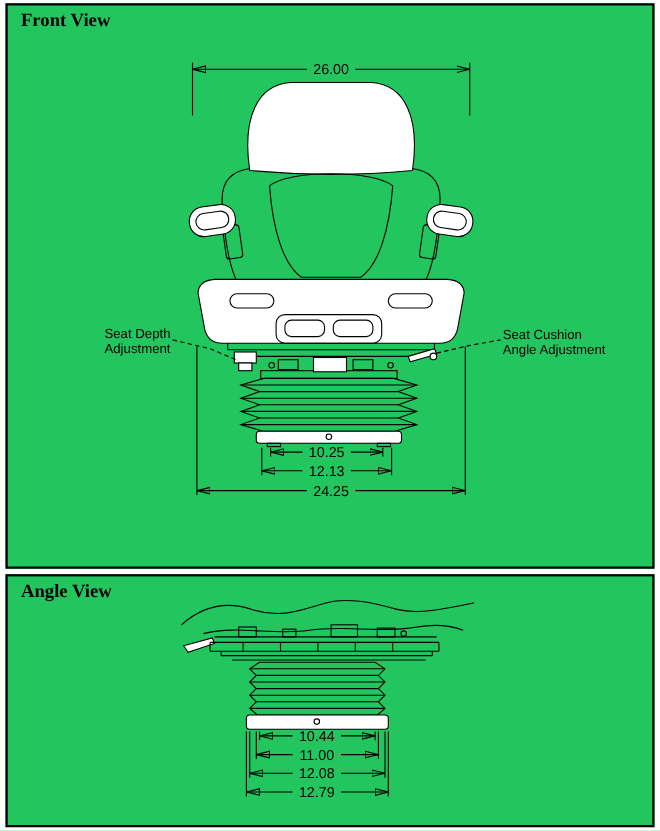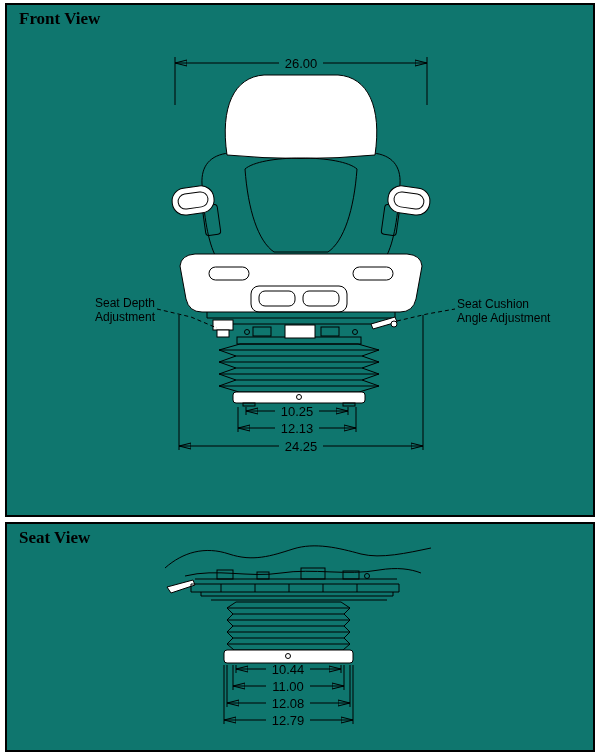--- a/index.html
+++ b/index.html
@@ -1,17 +1,17 @@
 <!DOCTYPE html>
 <html><head>
 <meta charset="utf-8">
 <style>
   html,body{margin:0;padding:0;background:#ffffff;}
   body{width:600px;height:755px;position:relative;font-family:"Liberation Sans",sans-serif;color:#000;}
-  .panel{position:absolute;border:2px solid #000;background:#0f766e;box-sizing:border-box;}
+  .panel{position:absolute;border:2px solid #000;background:#22c55e;box-sizing:border-box;}
   #panel-front{left:5px;top:3px;width:590px;height:514px;}
   #panel-side{left:5px;top:522px;width:590px;height:230px;}
   .view-title{position:absolute;left:12px;top:4px;font-family:"Liberation Serif",serif;font-weight:bold;font-size:17px;z-index:2;}
   svg{position:absolute;left:0;top:0;}
   svg line,svg path,svg rect,svg polyline,svg circle,svg polygon{stroke:#000;stroke-width:1;fill:none;}
   svg .wfill{fill:#ffffff;}
   svg .dash{stroke-dasharray:4 3;}
   svg text{font-family:"Liberation Sans",sans-serif;font-size:13px;fill:#000;stroke:none;text-anchor:middle;}
   svg text.lbl{font-size:12px;}
   svg text.end{text-anchor:end;}
@@ -133,21 +133,21 @@
       <line x1="172" y1="310" x2="172" y2="445"></line>
       <line x1="416" y1="310" x2="416" y2="445"></line>
       <line x1="272" y1="441" x2="172" y2="441" marker-end="url(#arrF)"></line>
       <line x1="316" y1="441" x2="416" y2="441" marker-end="url(#arrF)"></line>
       <text x="294" y="445.5">24.25</text>
     </g>
   </svg>
 </div>
 
 <div class="panel" id="panel-side">
-  <div class="view-title">Seat View</div>
+  <div class="view-title">Angle View</div>
   <svg width="586" height="226" viewBox="0 0 586 226">
     <defs>
       <marker id="arrS" markerUnits="userSpaceOnUse" markerWidth="12" markerHeight="9" refX="12" refY="4.5" orient="auto">
         <path d="M0,1.5 L12,4.5 L0,7.5 Z" fill="#000" stroke="none"></path>
       </marker>
     </defs>
 
     <g>
       <path d="M 158 44 C 176 28 198 22 222 30 C 246 38 264 32 286 25 C 308 18 332 24 354 30 C 374 35 400 29 424 24"></path>
       <path d="M 178 52 C 210 44 242 54 274 49 C 306 44 340 52 372 46 C 390 43 404 45 414 49"></path>

